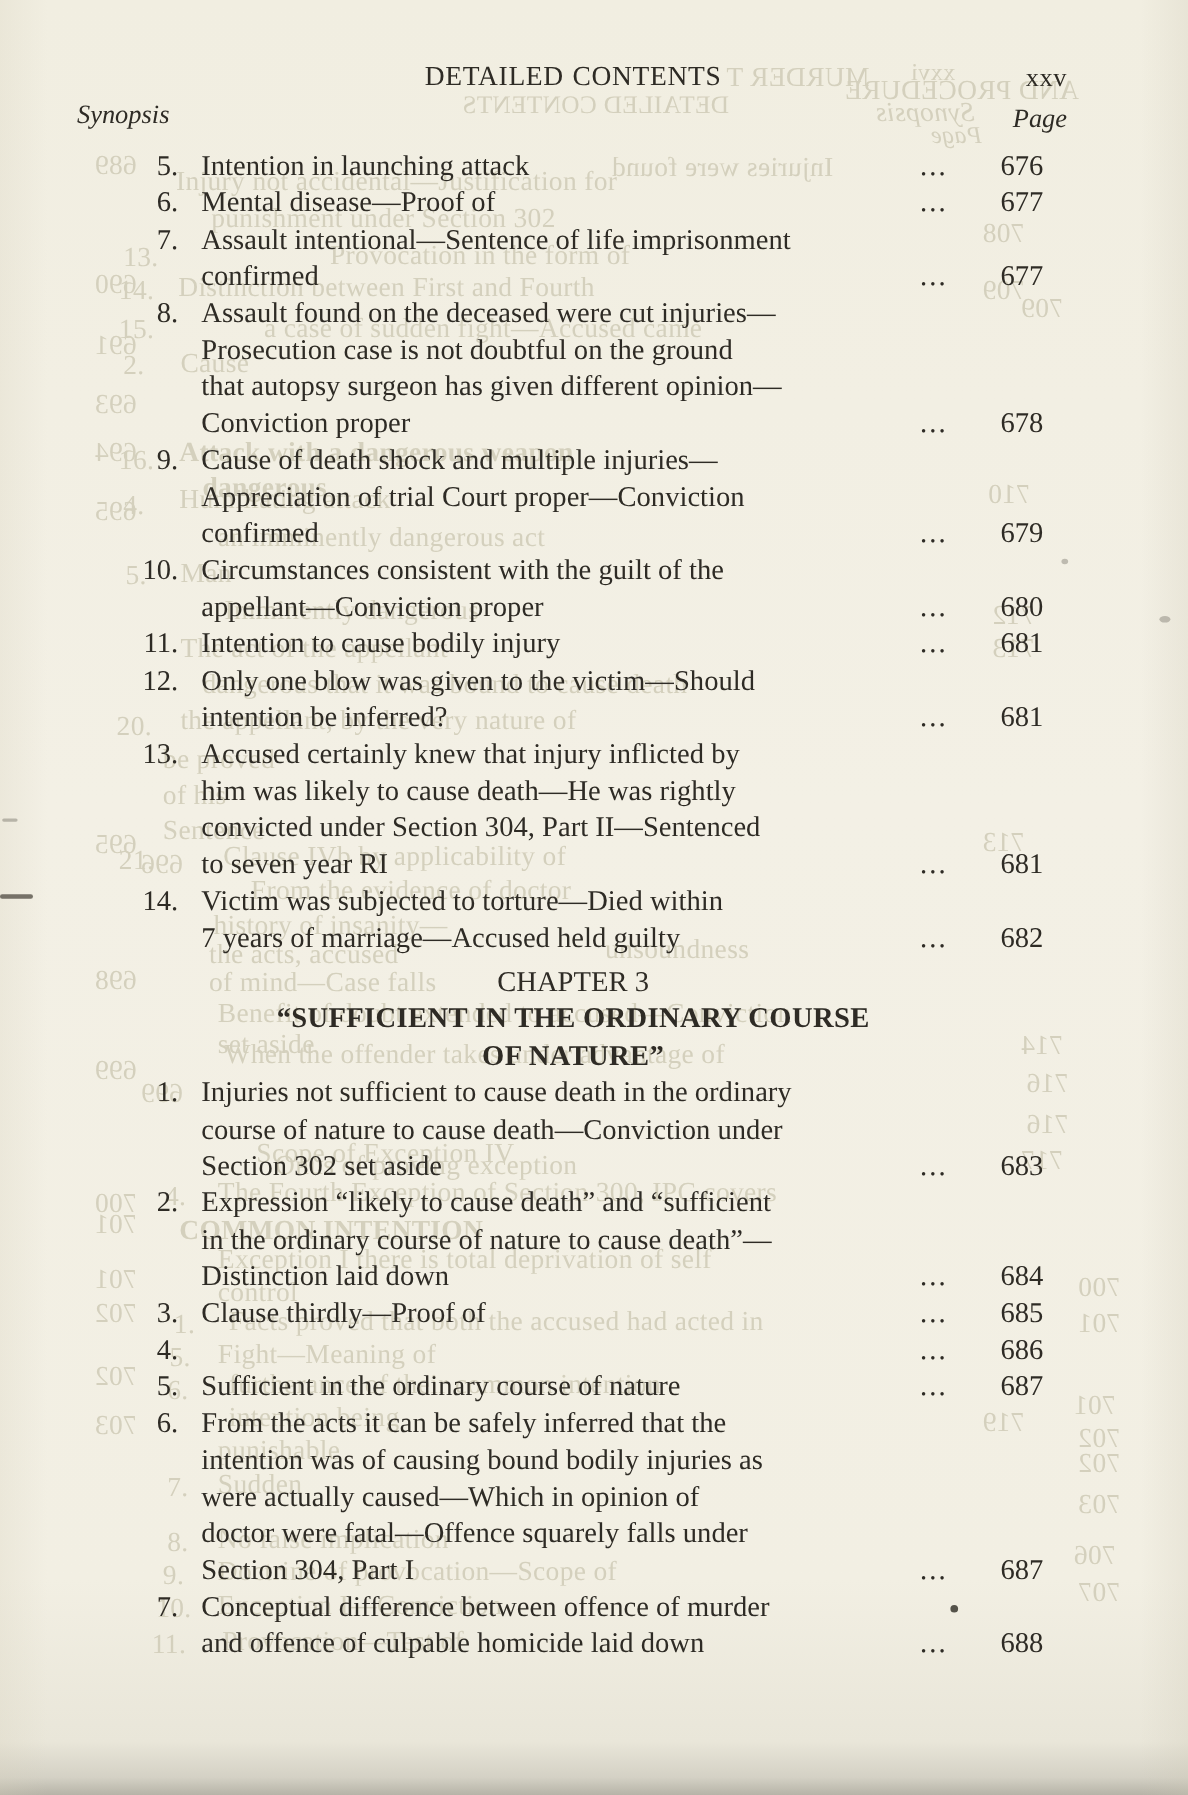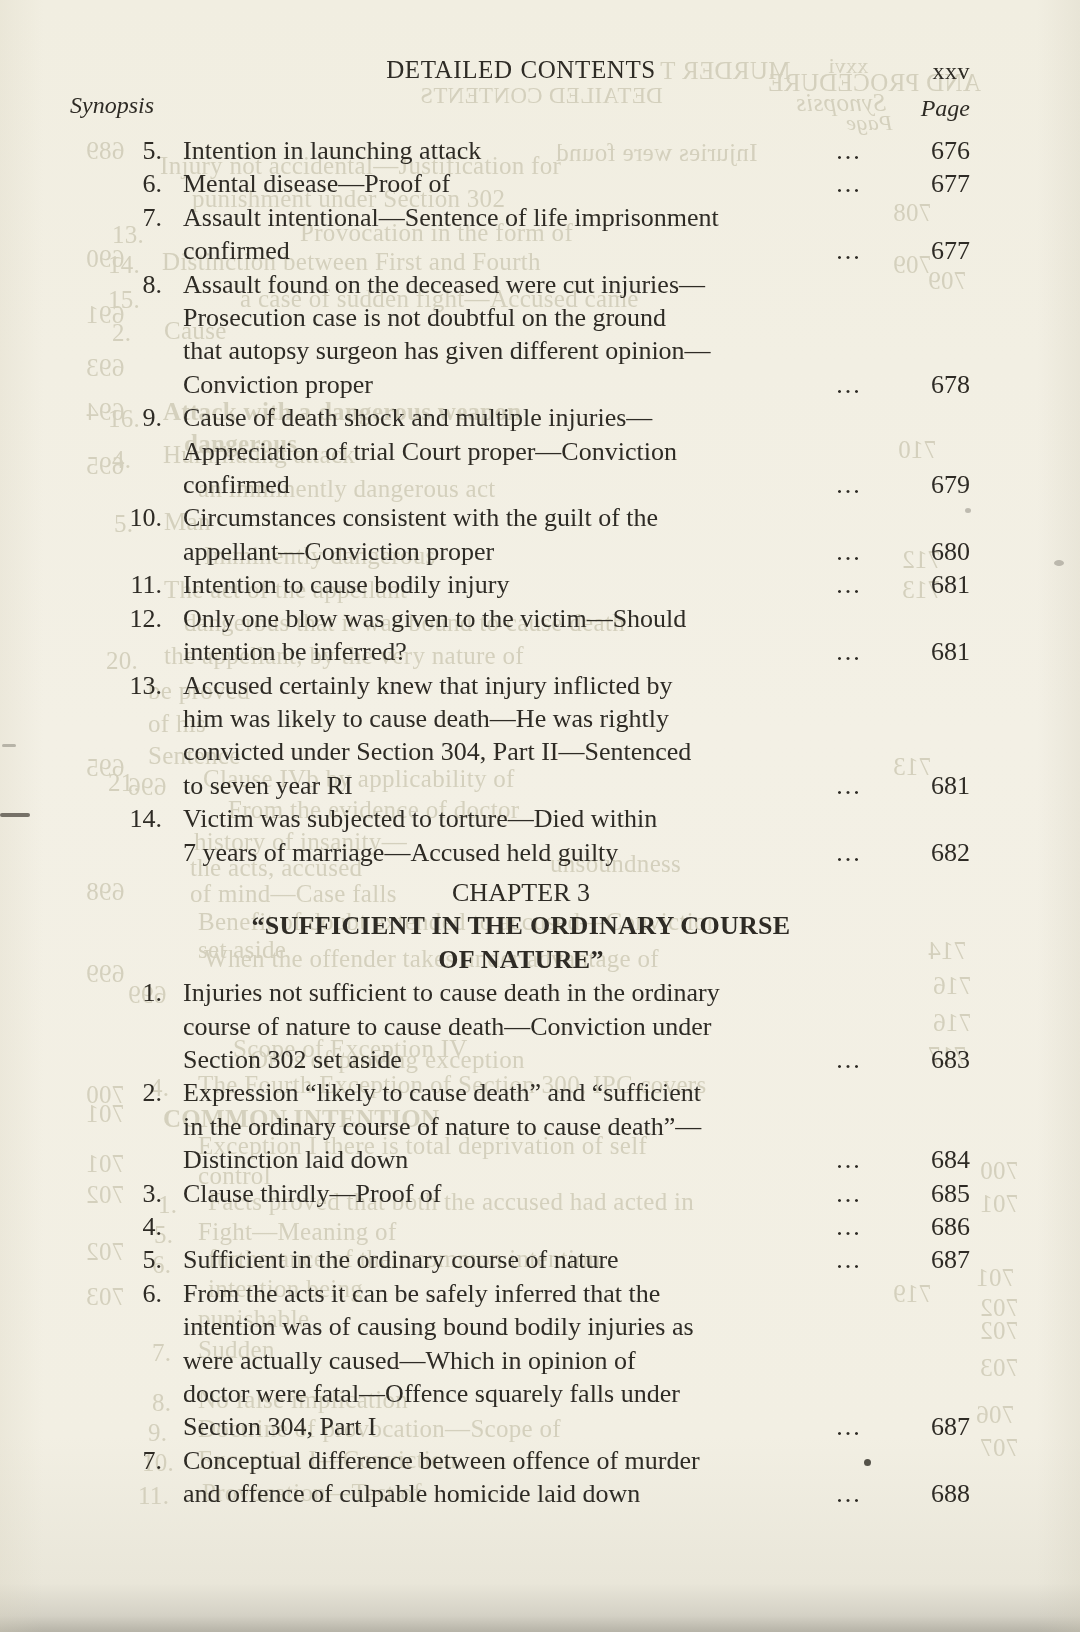--- a/index.html
+++ b/index.html
@@ -58,21 +58,21 @@
     grid-template-columns:90px 648px 1fr 82px;
     align-items:end;
   }
   .entry .num{
     grid-column:1;align-self:start;
     text-align:right;
   }
   .entry .text{grid-column:2;padding-left:21px;}
   .entry .text .line{white-space:nowrap;}
   .entry .dots{grid-column:3;text-align:center;letter-spacing:2px;}
-  .entry .pg{grid-column:4;text-align:right;}
+  .entry .pg{grid-column:4;text-align:center;}
   .chapter{
     text-align:center;
     margin-top:7px;
   }
   .chapter .chapter-label{font-size:26px;}
   .chapter .chapter-title{font-size:26px;font-weight:bold;letter-spacing:0.3px;}
 </style>
 </head>
 <body>
 

